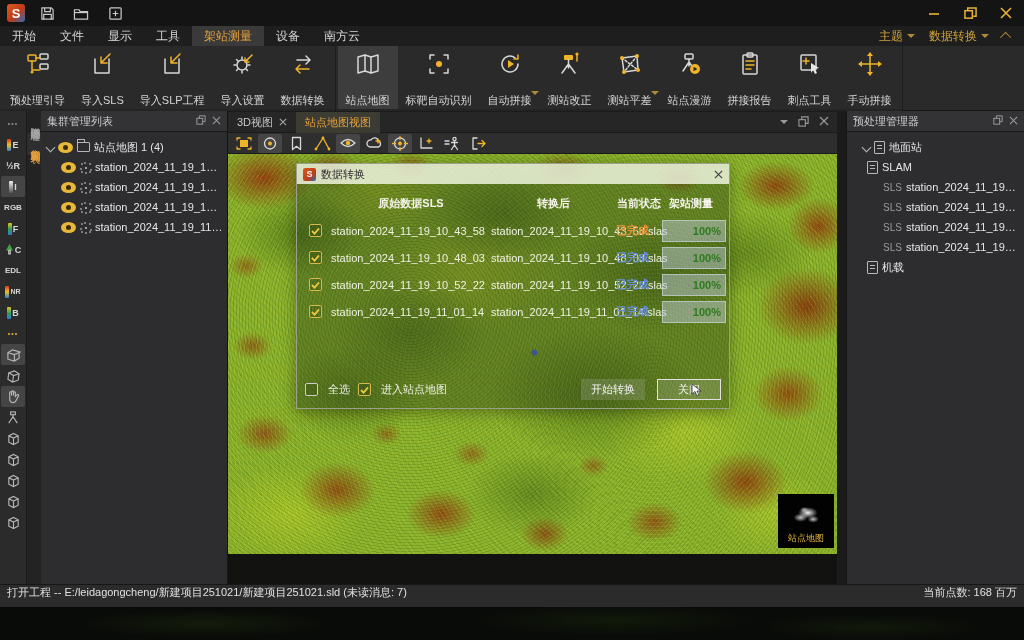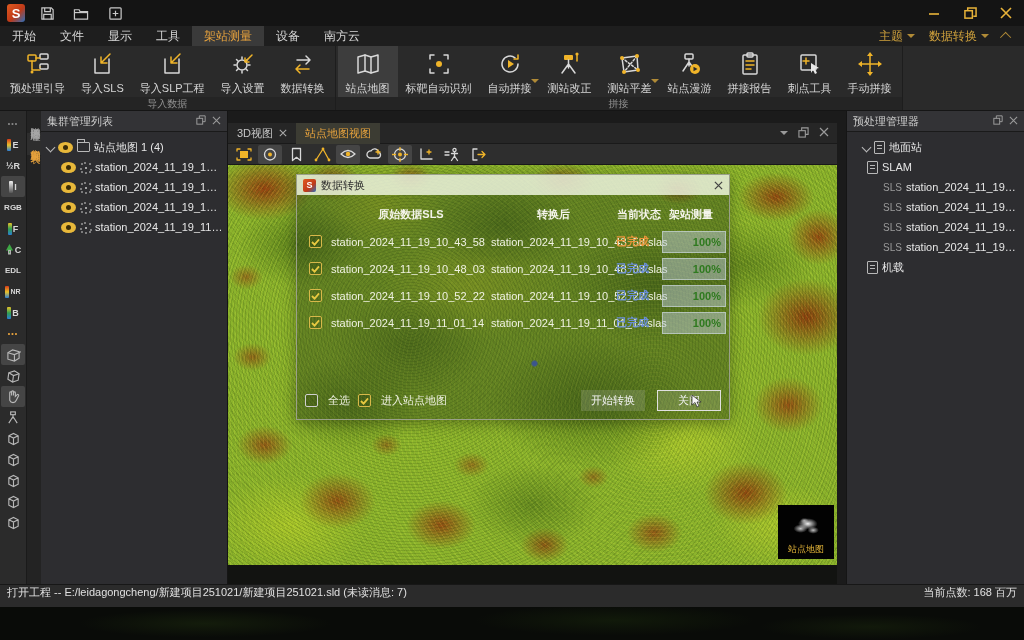--- a/index.html
+++ b/index.html
@@ -30,21 +30,21 @@
   
   .ribbon { position:absolute; left:0; top:46px; width:1024px; height:65px; background:#2a2a2a; display:flex; border-bottom:1px solid #151515; }
   .rgroup { display:flex; flex-direction:column; border-right:1px solid #1d1d1d; }
   .rtools { display:flex; flex:1; align-items:stretch; padding:0 2px; }
   .rtool { display:flex; flex-direction:column; align-items:center; justify-content:flex-start; padding:3px 8px 1px; position:relative; }
   .rtool.active { background:#3d3d3d; }
   .ricon { height:30px; display:flex; align-items:center; justify-content:center; }
   .ricon svg { stroke:#d8d8d8; fill:none; stroke-width:1.5; stroke-linecap:round; stroke-linejoin:round; }
   .ricon .acc { stroke:#f0b429; }
   .ricon .accf { fill:#f0b429; stroke:none; }
-  .rlbl { font-size:11px; color:#d6d6d6; white-space:nowrap; margin-top:2px; }
+  .rlbl { font-size:11px; color:#d6d6d6; white-space:nowrap; margin-top:14px; }
   .rtool .dd { position:absolute; right:1px; bottom:14px; }
   .glabel { height:13px; text-align:center; font-size:10px; color:#8f8f8f; background:#242424; line-height:13px; }
 
   
   .main { position:absolute; left:0; top:111px; width:1024px; height:473px; background:#1b1b1b; }
 
   
   .iconstrip { position:absolute; left:0; top:0; width:26px; height:473px; background:#2b2b2b; display:flex; flex-direction:column; align-items:center; padding-top:2px; }
   .strip-cell { width:24px; height:21px; display:flex; align-items:center; justify-content:center; gap:1px; color:#d8d8d8; font-size:9px; font-weight:bold; }
   .strip-cell.sel { background:#454545; border-radius:2px; }
@@ -81,21 +81,21 @@
   .docicon { width:11px; height:13px; border:1.3px solid #b8b8b8; border-radius:1px; position:relative; flex:0 0 auto; }
   .docicon::after { content:""; position:absolute; left:2px; top:3px; width:5px; height:1px; background:#b8b8b8; box-shadow:0 3px 0 #b8b8b8; }
   .slstag { color:#9a9a9a; font-size:10px; flex:0 0 auto; }
   .tlabel { overflow:hidden; text-overflow:ellipsis; }
 
   .rightpanel { position:absolute; left:846px; top:0; width:178px; height:473px; background:#2d2d30; border-left:1px solid #151515; }
 
   .splitter { position:absolute; left:837px; top:0; width:9px; height:473px; background:#1b1b1b; }
 
   
-  .center { position:absolute; left:228px; top:12px; width:609px; height:473px; background:#262626; }
+  .center { position:absolute; left:228px; top:1px; width:609px; height:473px; background:#262626; }
   .viewtabs { height:21px; display:flex; align-items:center; background:#262626; border-bottom:1px solid #1a1a1a; font-size:11px; }
   .vt { padding:0 9px; height:21px; display:flex; align-items:center; gap:6px; color:#c8c8c8; }
   .vt.active { background:#3c3c33; color:#e8a33d; }
   .vt .x svg { stroke:#aaa; stroke-width:1.3; }
   .vt-right { margin-left:auto; display:flex; gap:10px; padding-right:8px; align-items:center; }
   .vt-right svg { stroke:#9a9a9a; fill:none; stroke-width:1.2; }
 
   .viewtools { height:21px; background:#2e2e2e; display:flex; align-items:center; gap:2px; padding-left:4px; border-bottom:1px solid #191919; }
   .vtool { width:24px; height:19px; display:flex; align-items:center; justify-content:center; }
   .vtool.sel { background:#454545; border-radius:2px; }

